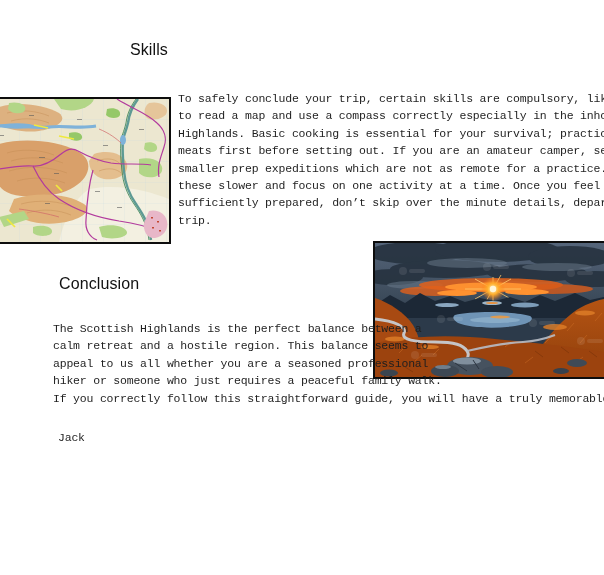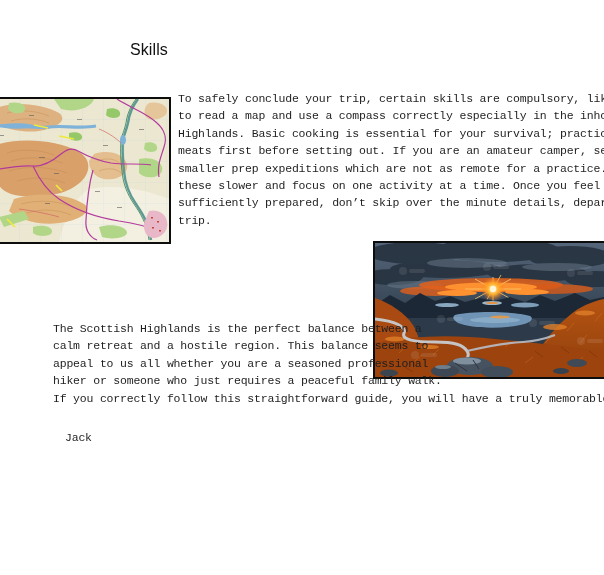--- a/index.html
+++ b/index.html
@@ -30,21 +30,21 @@
     position: absolute;
     font-size: 11.5px;
     letter-spacing: -0.2px;
     line-height: 17.4px;
     color: #1f1f1f;
     white-space: pre;
     font-family: Liberation Mono, monospace;
   }
   #skills-paragraph { left: 178px; top: 90px; }
   #conclusion-paragraph { left: 53px; top: 320px; }
-  #signature { left: 65px; top: 429px; }
+  #signature { left: 58px; top: 429px; }
   .doc-image {
     position: absolute;
     border: 2px solid #0d0d0d;
     line-height: 0;
     background: #ece7d0;
   }
   #map-figure { left: -3px; top: 97px; }
   #photo-figure { left: 373px; top: 241px; background: #2c3a4a; }
 </style>
 </head>
@@ -144,20 +144,21 @@
 
   <div class="body-text" id="skills-paragraph">To safely conclude your trip, certain skills are compulsory, like the ability
 to read a map and use a compass correctly especially in the inhospitable
 Highlands. Basic cooking is essential for your survival; practice on raw
 meats first before setting out. If you are an amateur camper, set out on
 smaller prep expeditions which are not as remote for a practice. Scale
 these slower and focus on one activity at a time. Once you feel
 sufficiently prepared, don’t skip over the minute details, depart for the
 trip.</div>
 
+  <div class="heading" id="conclusion-heading">Conclusion</div>
 
   <div class="doc-image" id="photo-figure" title="Sunset bursting through storm clouds over lochs, a winding road and autumn-orange hillsides in the Scottish Highlands">
     <svg width="234" height="134" viewBox="0 0 234 134">
       <defs>
         <linearGradient id="skyGrad" x1="0" y1="0" x2="0" y2="1">
           <stop offset="0" stop-color="#55657a"></stop>
           <stop offset="1" stop-color="#33414f"></stop>
         </linearGradient>
         <radialGradient id="sunGrad" cx="0.5" cy="0.5" r="0.5">
           <stop offset="0" stop-color="#fff3c4"></stop>

